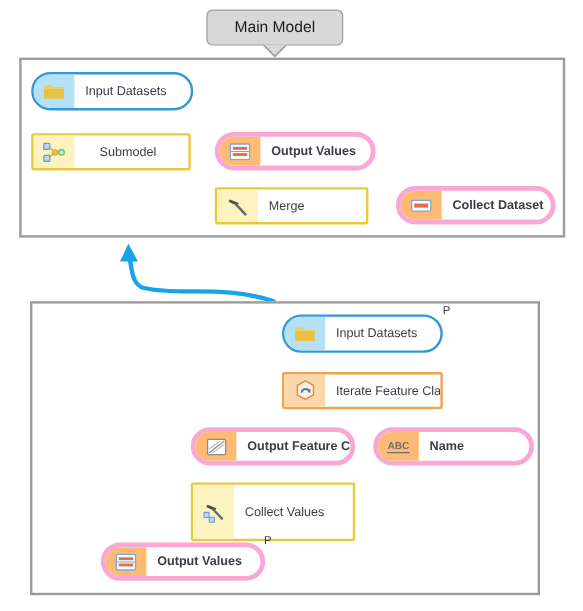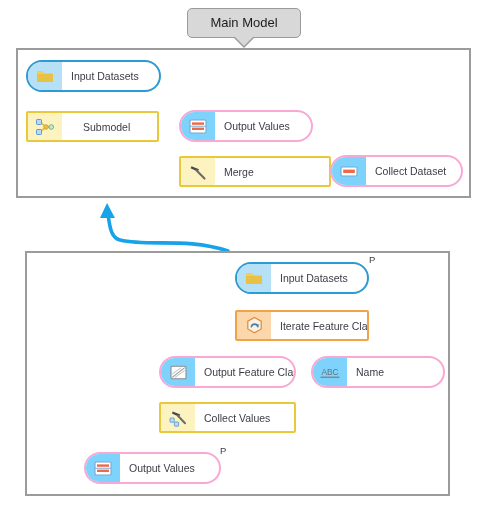--- a/index.html
+++ b/index.html
@@ -73,21 +73,21 @@
     content: "";
     position: absolute;
     left: 50%;
     bottom: -11px;
     margin-left: -10px;
     width: 0; height: 0;
     border-left: 10px solid transparent;
     border-right: 10px solid transparent;
     border-top: 10px solid #9a9a9a;
   }
-  #callout-main { left: 172px; top: 8px; width: 114px; margin-left: 15px; }
+  #callout-main { left: 172px; top: 8px; width: 114px; }
   #callout-sub  { left: 235px; top: 212px; width: 100px; }
 
   
   .node {
     position: absolute;
     display: flex;
     align-items: center;
     box-sizing: border-box;
     background: #ffffff;
     font-size: 10.5px;
@@ -113,23 +113,24 @@
 
   
   .node.variable {
     border-radius: 16px;
   }
   .node.var-blue {
     border: 2px solid #2e9ad4;
   }
   .node.var-blue .icon-cell { background: #b5e0f5; }
   .node.var-green {
-    border: 2px solid #f9a8d4;
-  }
-  .node.var-green .icon-cell { background: #7dd3fc; }
+    border: 4px solid #f9a8d4;
+    font-weight: bold;
+  }
+  .node.var-green .icon-cell { background: #fdba74; }
   .node.var-grey {
     border: 2px solid #e2e2e2;
     background: #f6f6f6;
     color: #b0b0b0;
   }
   .node.var-grey .icon-cell { background: #ebebeb; }
 
   
   .node.tool {
     border-radius: 2px;
@@ -239,21 +240,21 @@
       <svg class="glyph" width="18" height="15" viewBox="0 0 18 15">
         <rect x="1" y="1" width="16" height="13" rx="1.2" fill="#ffffff" stroke="#7aa8d0" stroke-width="1.1"></rect>
         <rect x="3" y="3.4" width="12" height="2.4" fill="#ea6a4a"></rect>
         <rect x="3" y="8.6" width="12" height="2.4" fill="#ea6a4a"></rect>
         <line x1="1" y1="7.3" x2="17" y2="7.3" stroke="#7aa8d0" stroke-width="0.9"></line>
       </svg>
     </span>
     <span class="label-cell">Output Values</span>
   </div>
 
-  <div class="node tool tool-yellow" style="left:179px; top:156px; width:152px; height:31px;">
+  <div class="node tool tool-yellow" style="left:179px; top:156px; width:128px; height:31px;">
     <span class="icon-cell">
       <svg class="glyph" width="20" height="18" viewBox="0 0 20 18">
         <path d="M3.5 3.2 L11 6.2 L9.6 8.4 L2.6 5.2 Z" fill="#4a4a4a"></path>
         <path d="M8.6 7.4 L16.5 15.6" stroke="#6b6b6b" stroke-width="2.1" stroke-linecap="round"></path>
       </svg>
     </span>
     <span class="label-cell">Merge</span>
   </div>
 
   <div class="node variable var-green" style="left:330px; top:155px; width:133px; height:32px;">
@@ -307,21 +308,21 @@
   <div class="node variable var-green" style="left:311px; top:356px; width:134px; height:32px;">
     <span class="icon-cell">
       <svg class="glyph" width="24" height="15" viewBox="0 0 24 15">
         <text x="12" y="9.5" font-family="Liberation Sans, sans-serif" font-size="8.4" fill="#6f6f6f" text-anchor="middle">ABC</text>
         <line x1="2.5" y1="12.2" x2="21.5" y2="12.2" stroke="#6f6f6f" stroke-width="1"></line>
       </svg>
     </span>
     <span class="label-cell">Name</span>
   </div>
 
-  <div class="node tool tool-yellow" style="left:159px; top:402px; width:137px; height:31px;">
+  <div class="node tool tool-yellow" style="left:159px; top:402px; width:137px; height:49px;">
     <span class="icon-cell">
       <svg class="glyph" width="20" height="18" viewBox="0 0 20 18">
         <path d="M4.8 2.6 L12.3 5.6 L10.9 7.8 L3.9 4.6 Z" fill="#4a4a4a"></path>
         <path d="M9.9 6.8 L17.0 14.2" stroke="#6b6b6b" stroke-width="2.0" stroke-linecap="round"></path>
         <rect x="2.0" y="9.0" width="4.2" height="4.2" rx="0.6" fill="#bcd9f0" stroke="#5b9bd5" stroke-width="0.9"></rect>
         <rect x="6.4" y="13.0" width="4.2" height="4.2" rx="0.6" fill="#bcd9f0" stroke="#5b9bd5" stroke-width="0.9"></rect>
       </svg>
     </span>
     <span class="label-cell">Collect Values</span>
   </div>

